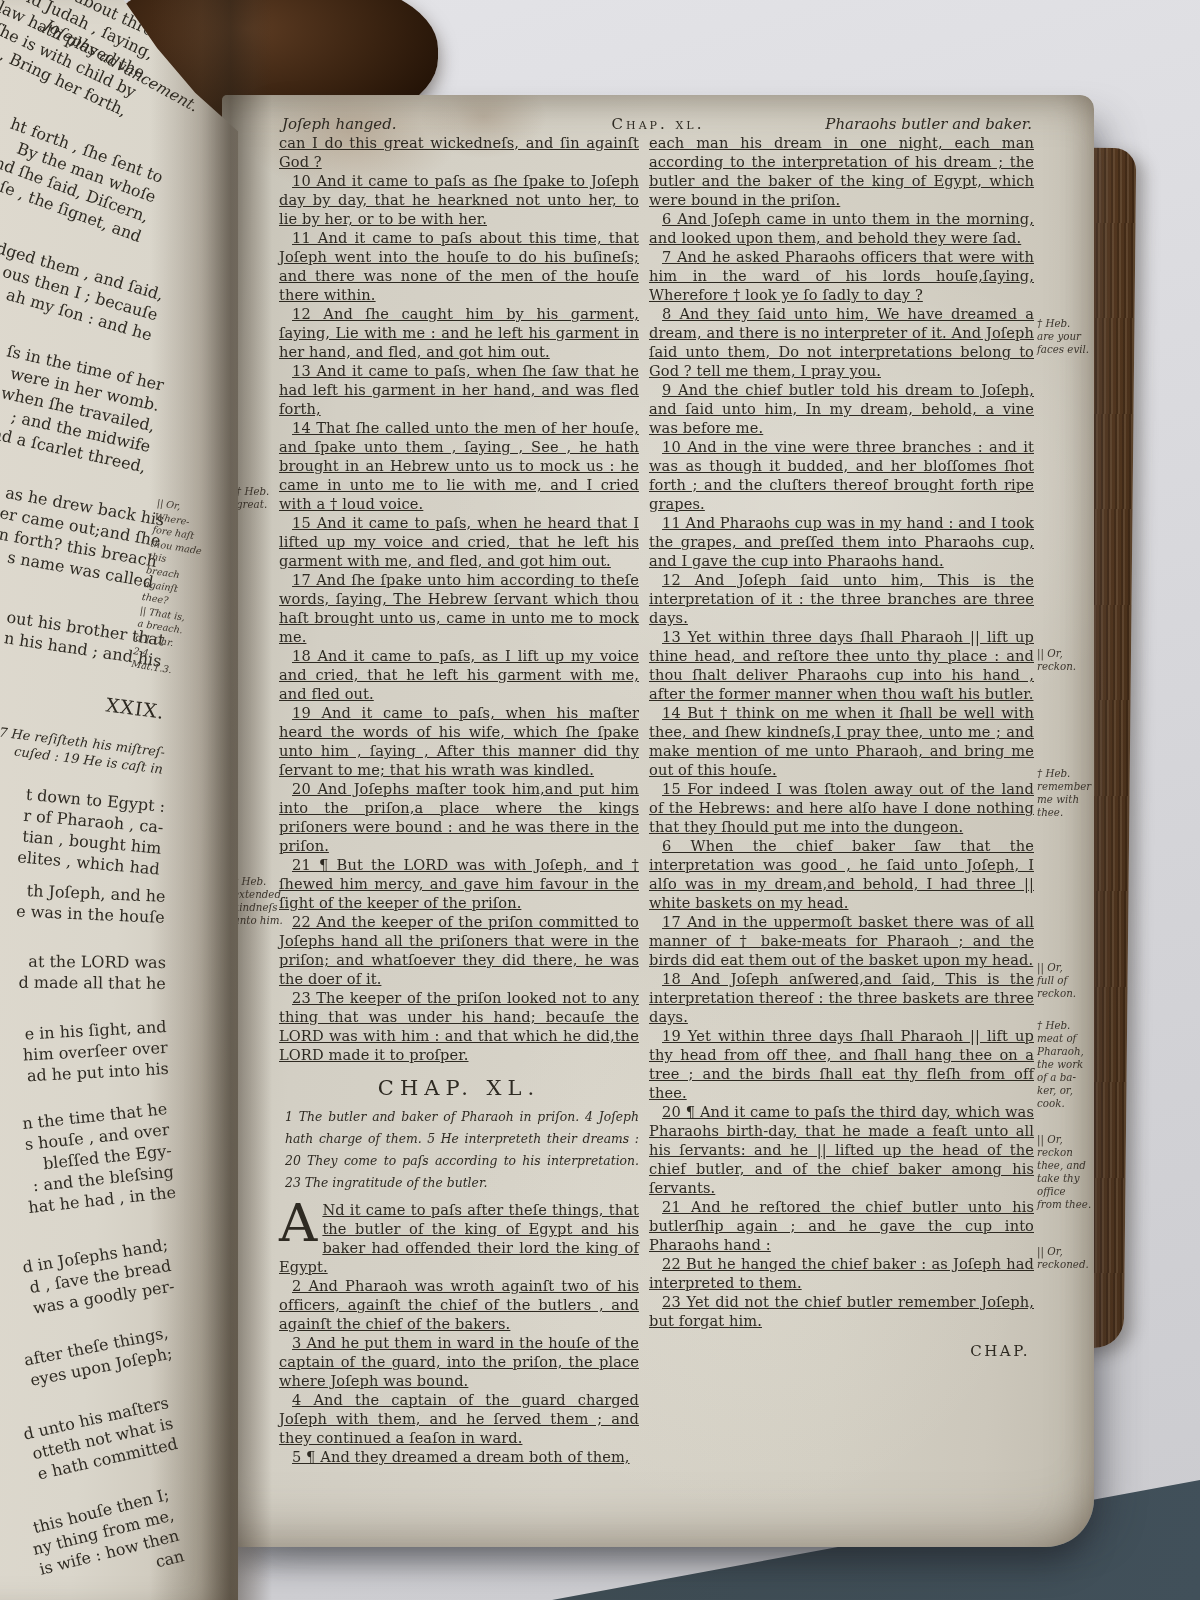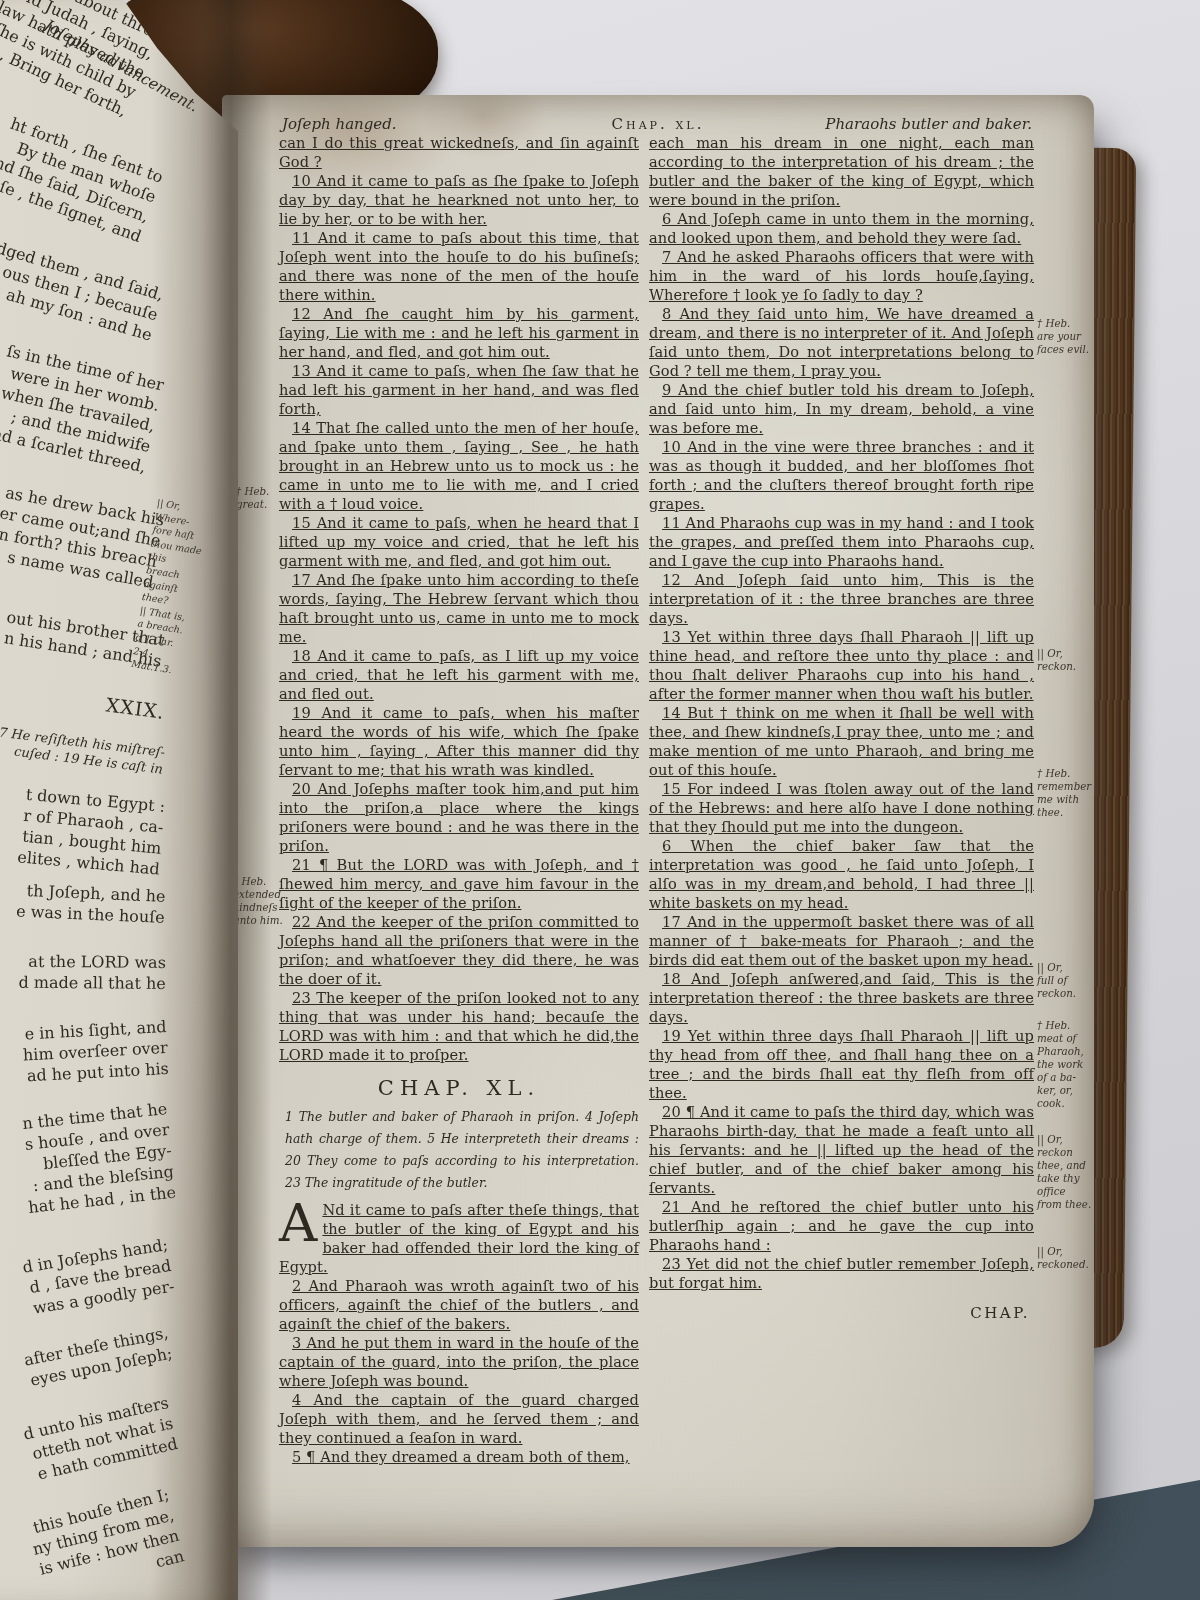--- a/index.html
+++ b/index.html
@@ -119,20 +119,21 @@
           <p class="verse">12 And Joſeph ſaid unto him, This is the interpretation of it : the three branches are three days.</p>
           <p class="verse">13 Yet within three days ſhall Pharaoh || lift up thine head, and reſtore thee unto thy place : and thou ſhalt deliver Pharaohs cup into his hand , after the former manner when thou waſt his butler.</p>
           <p class="verse">14 But † think on me when it ſhall be well with thee, and ſhew kindneſs,I pray thee, unto me ; and make mention of me unto Pharaoh, and bring me out of this houſe.</p>
           <p class="verse">15 For indeed I was ſtolen away out of the land of the Hebrews: and here alſo have I done nothing that they ſhould put me into the dungeon.</p>
           <p class="verse">6 When the chief baker ſaw that the interpretation was good , he ſaid unto Joſeph, I alſo was in my dream,and behold, I had three || white baskets on my head.</p>
           <p class="verse">17 And in the uppermoſt basket there was of all manner of † bake-meats for Pharaoh ; and the birds did eat them out of the basket upon my head.</p>
           <p class="verse">18 And Joſeph anſwered,and ſaid, This is the interpretation thereof : the three baskets are three days.</p>
           <p class="verse">19 Yet within three days ſhall Pharaoh || lift up thy head from off thee, and ſhall hang thee on a tree ; and the birds ſhall eat thy fleſh from off thee.</p>
           <p class="verse">20 ¶ And it came to paſs the third day, which was Pharaohs birth-day, that he made a feaſt unto all his ſervants: and he || lifted up the head of the chief butler, and of the chief baker among his ſervants.</p>
           <p class="verse">21 And he reſtored the chief butler unto his butlerſhip again ; and he gave the cup into Pharaohs hand :</p>
+          <p class="verse">22 But he hanged the chief baker : as Joſeph had interpreted to them.</p>
           <p class="verse">23 Yet did not the chief butler remember Joſeph, but forgat him.</p>
         </div>
       <div class="catchword">CHAP.</div>
     </div>
 
     <div class="mnote" style="left:14px;top:390px">
         <div class="mnl">† Heb.</div>
         <div class="mnl">great.</div>
       </div>
     <div class="mnote" style="left:11px;top:780px">

